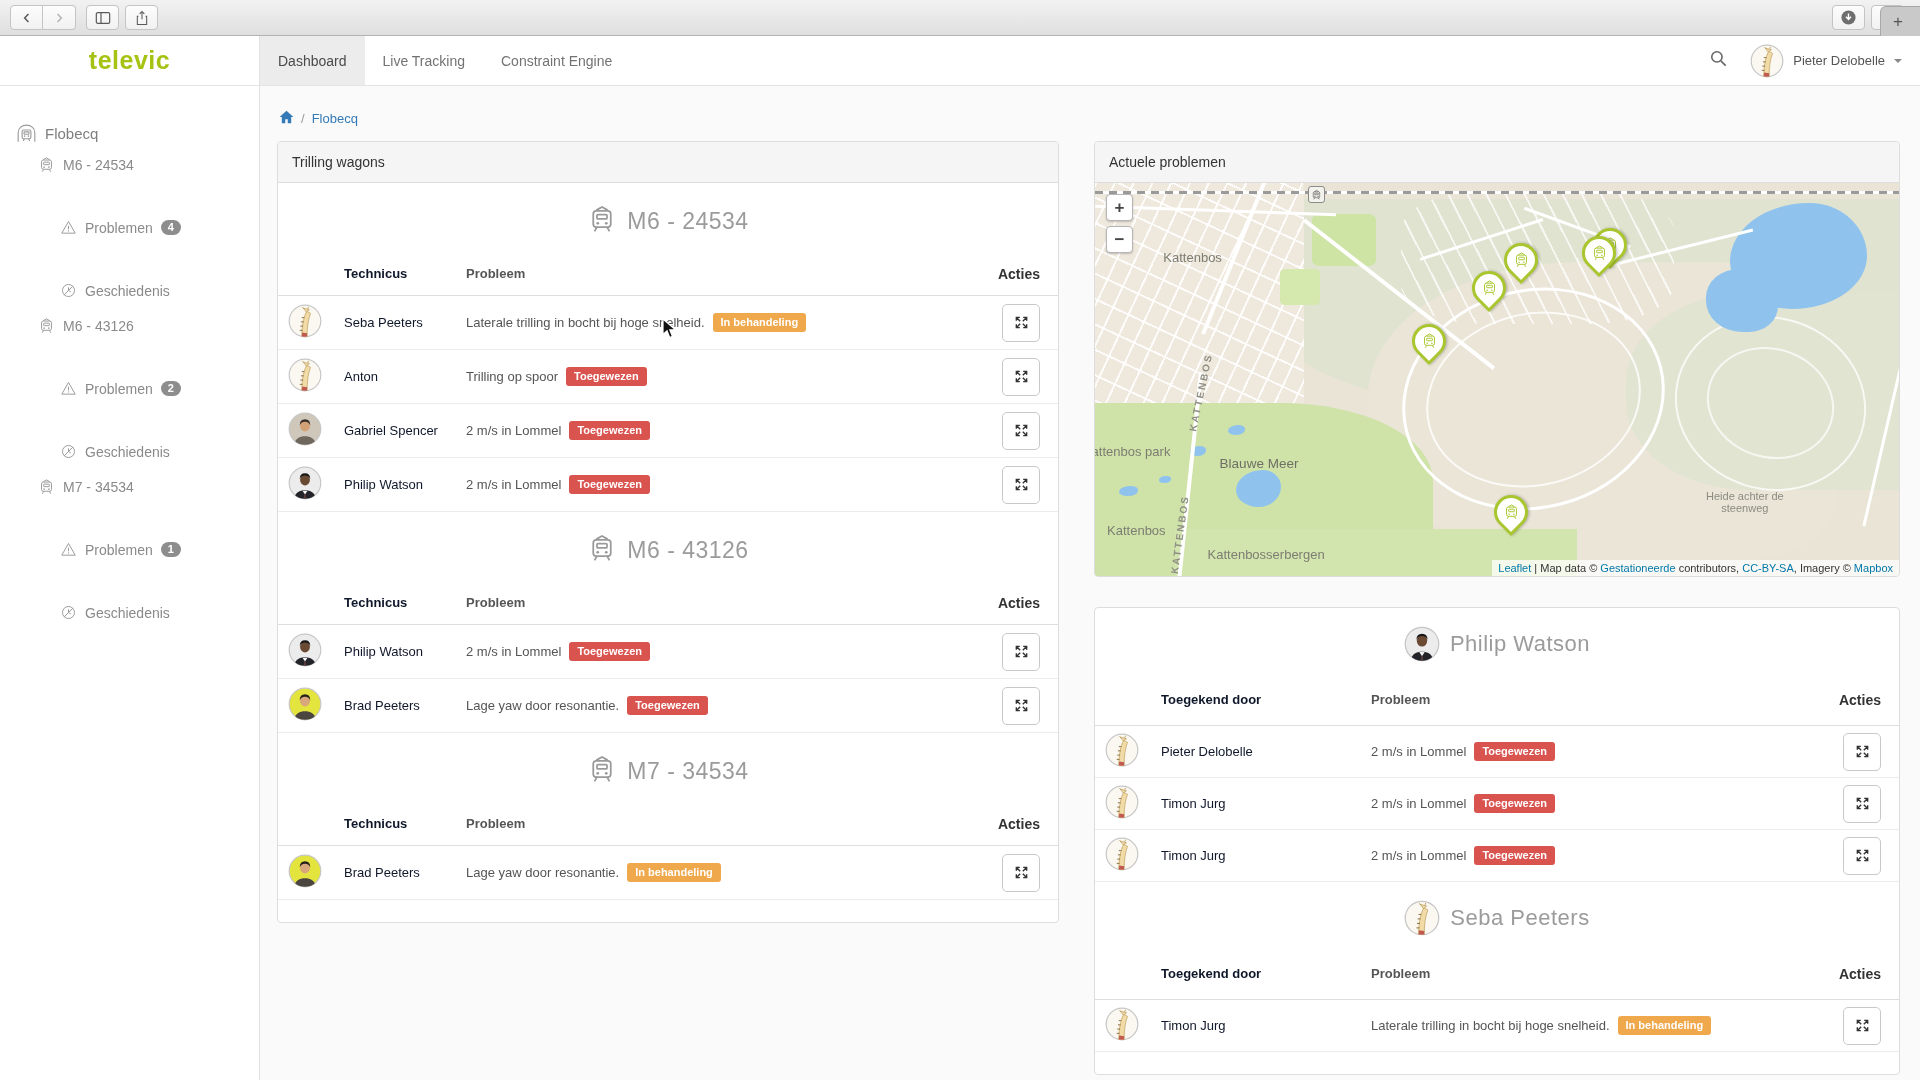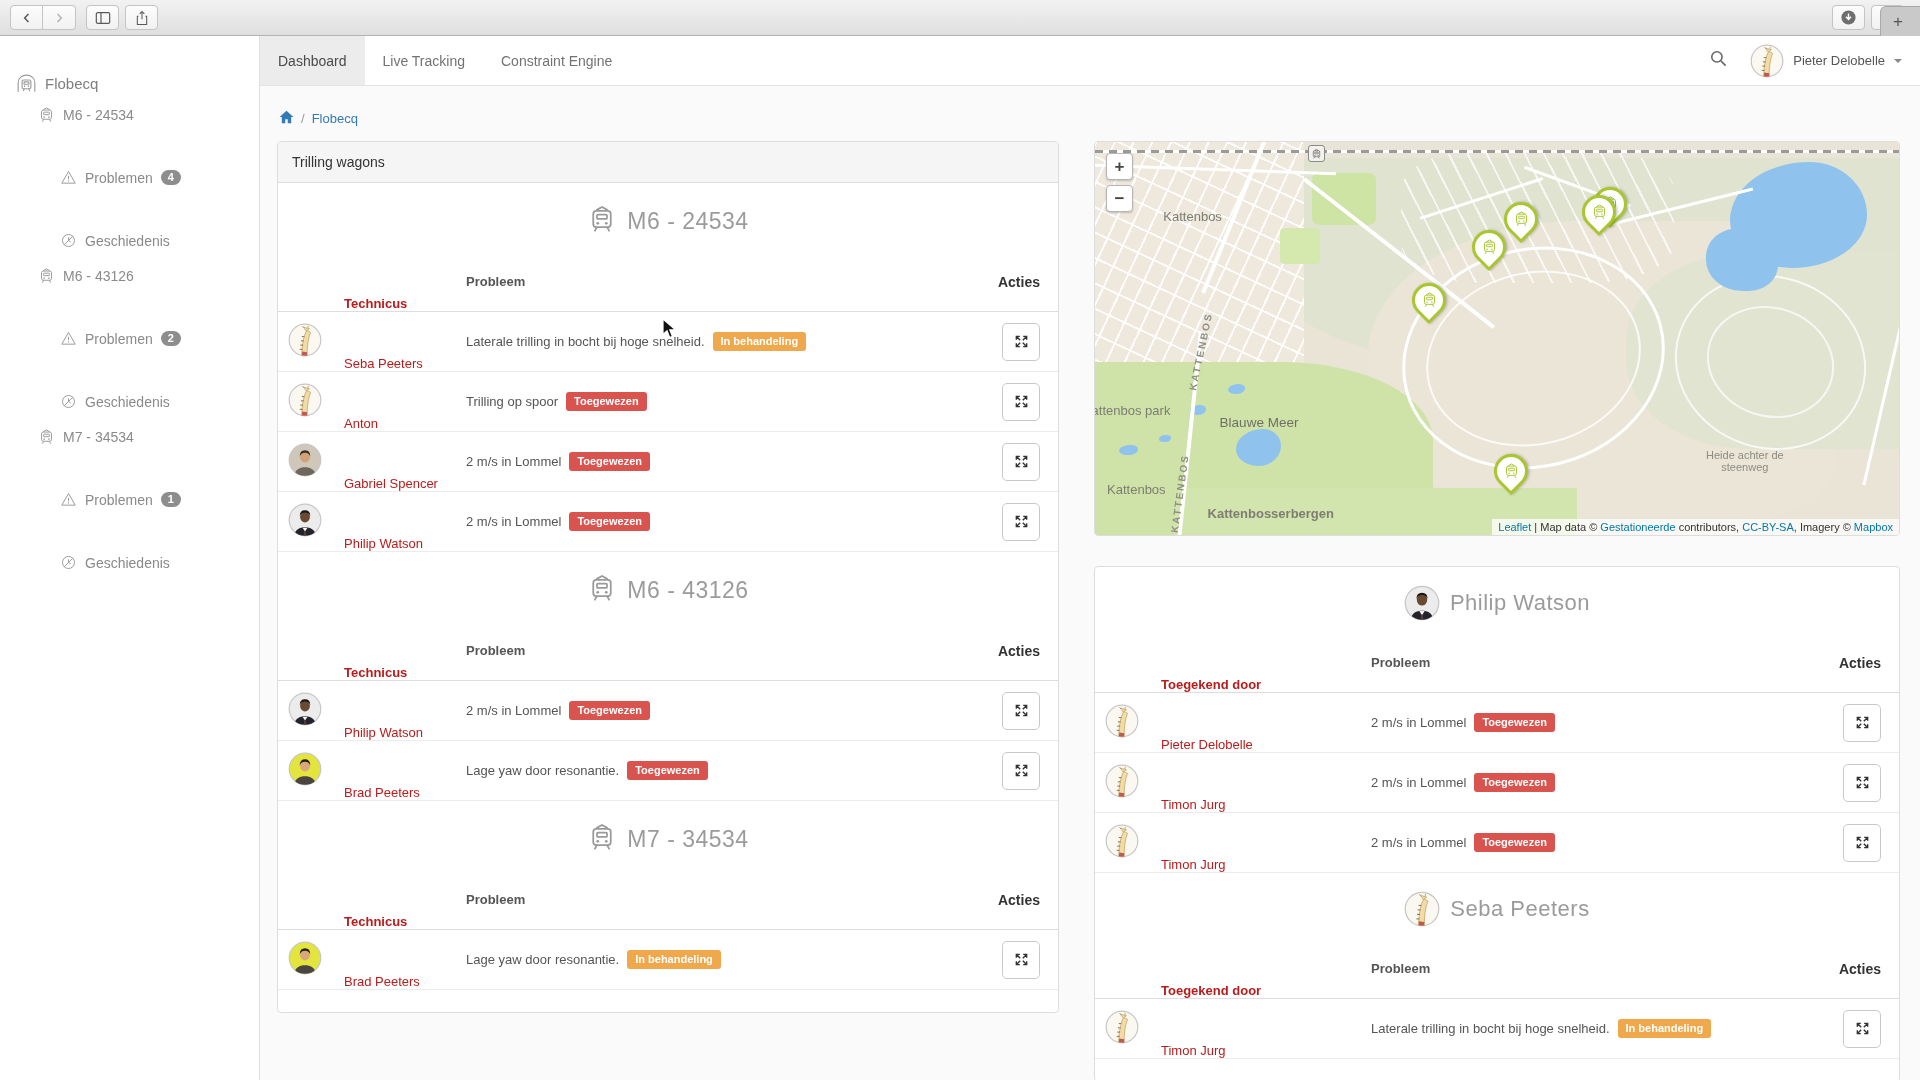--- a/index.html
+++ b/index.html
@@ -56,21 +56,21 @@
 
   .section-heading { display:flex; align-items:center; justify-content:center; gap:10px; padding:20px 0 12px; }
   .section-title { font-size:23px; font-weight:300; color:#9b9b9b; letter-spacing:.5px; }
   .tech-heading { display:flex; align-items:center; justify-content:center; gap:10px; padding:18px 0 12px; }
   .tech-heading .section-title { font-size:22px; }
 
   .trow { display:grid; grid-template-columns:56px 122px 1fr 96px; align-items:center; padding:0 18px 0 10px; min-height:54px; border-bottom:1px solid #ececec; }
   .trow.thead { min-height:44px; border-bottom:1px solid #ddd; }
   .panel-tech .trow { grid-template-columns:56px 210px 1fr 96px; min-height:52px; }
   .th { font-size:14px; font-weight:bold; color:#333; }
-  .col-name { font-size:13px; color:#b91c1c;margin-top:44px; }
+  .col-name { font-size:13px; color:#0f172a; }
   .col-prob { font-size:13px; color:#555; display:flex; align-items:center; }
   .col-act { display:flex; justify-content:flex-end; }
   .badge { margin-left:8px; color:#fff; font-size:11px; font-weight:bold; padding:4px 8px; border-radius:3px; line-height:1; white-space:nowrap; }
   .badge-warning { background:#efa84b; }
   .badge-danger  { background:#d9534f; }
   .expand-btn { width:38px; height:38px; background:#fff; border:1px solid #c9c9c9; border-radius:5px; display:flex; align-items:center; justify-content:center; cursor:pointer; }
   .avatar { display:inline-flex; width:34px; height:34px; }
   .avatar svg { width:34px; height:34px; }
   .tech-heading .avatar, .tech-heading .avatar svg { width:36px; height:36px; }
 
@@ -174,20 +174,23 @@
     </div>
   </div>
   <div class="newtab-stub">
       <span>+</span>
     </div>
 </div>
 
 <div class="app">
 
   <aside class="sidebar">
+    <div class="logo-bar">
+      <span class="logo">televic</span>
+    </div>
     <div class="tree">
       <div class="tree-item depot-item">
         <span class="tico">
           <svg width="21" height="21" viewBox="0 0 24 24" fill="none" stroke="#9b9b9b" stroke-width="1.3">
               <path d="M2.5 21.5 V11 C2.5 5.5 7 2.5 12 2.5 C17 2.5 21.5 5.5 21.5 11 V21.5"></path>
               <rect x="7" y="8" width="10" height="10" rx="1.8"></rect>
               <rect x="9.2" y="10.2" width="5.6" height="2.6" rx="0.6"></rect>
               <circle cx="9.8" cy="15" r="0.9" fill="#9b9b9b" stroke="none"></circle>
               <circle cx="14.2" cy="15" r="0.9" fill="#9b9b9b" stroke="none"></circle>
               <path d="M9.5 18 L8.3 20.5 M14.5 18 L15.7 20.5"></path>
@@ -609,20 +612,21 @@
                       </svg>
                     </button>
                   </span>
                 </div>
               </div>
             </div>
         </section>
 
         <div class="right-col">
           <section class="panel panel-map">
+            <div class="panel-header">Actuele problemen</div>
             <div class="map">
               <div class="mz z-band"></div>
               <div class="mz z-res"></div>
               <div class="mz z-fields"></div>
               <div class="mz z-fields2"></div>
               <div class="mz z-sand"></div>
               <div class="mz z-band2"></div>
               <div class="mz z-park"></div>
               <div class="mz z-park2"></div>
               <div class="mz z-diag"></div>
@@ -654,21 +658,21 @@
                     <circle cx="8.6" cy="15" r="1.1" fill="#555" stroke="none"></circle>
                     <circle cx="15.4" cy="15" r="1.1" fill="#555" stroke="none"></circle>
                     <path d="M8 18 L6 21.5 M16 18 L18 21.5"></path>
                   </svg>
                 </div>
               <div id="map-labels">
                   <span class="map-label " style="left: 8.5%; top: 17%;">Kattenbos</span>
                   <span class="map-label " style="left: -1.5%; top: 66.5%;">Kattenbos park</span>
                   <span class="map-label lbl-big" style="left: 15.5%; top: 69.5%;">Blauwe Meer</span>
                   <span class="map-label " style="left: 1.5%; top: 86.5%;">Kattenbos</span>
-                  <span class="map-label " style="left: 14%; top: 92.5%; font-weight: bold;">Kattenbosserbergen</span>
+                  <span class="map-label " style="left: 14%; top: 92.5%;">Kattenbosserbergen</span>
                   <span class="map-label lbl-small" style="left: 76%; top: 78%;">Heide achter de
 steenweg</span>
                   <span class="map-label lbl-road" style="left: 8.2%; top: 52%; transform: rotate(-78deg);">KATTENBOS</span>
                   <span class="map-label lbl-road" style="left: 5.6%; top: 88%; transform: rotate(-82deg);">KATTENBOS</span>
                 </div>
               <div id="map-markers">
                   <div class="marker" style="left: 53%; top: 23%;">
                     <span class="marker-inner">
                       <svg width="17" height="18" viewBox="0 0 24 24" fill="none" stroke="#a9c62f" stroke-width="1.4">
                         <path d="M7.5 4.5 L12 2 L16.5 4.5"></path>

